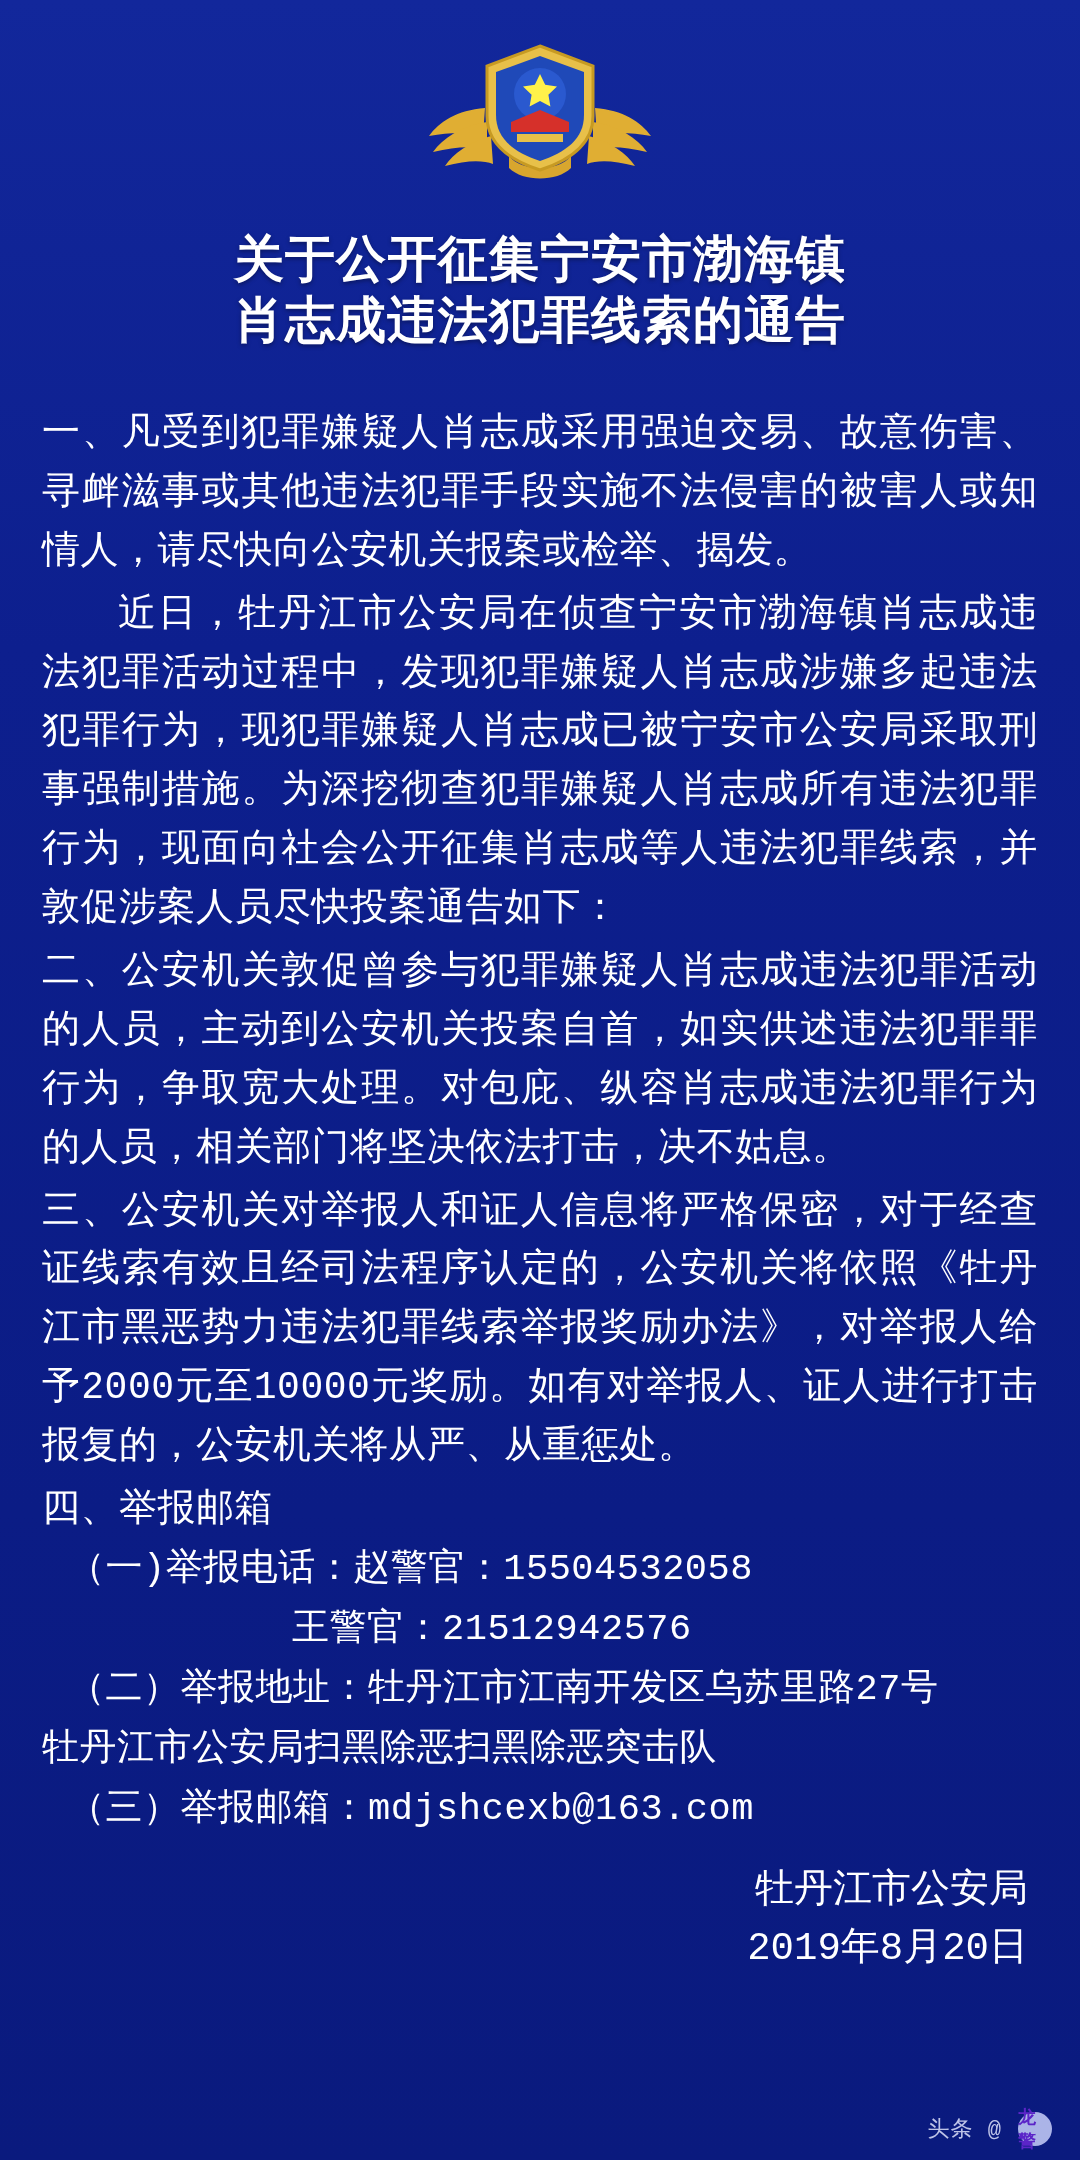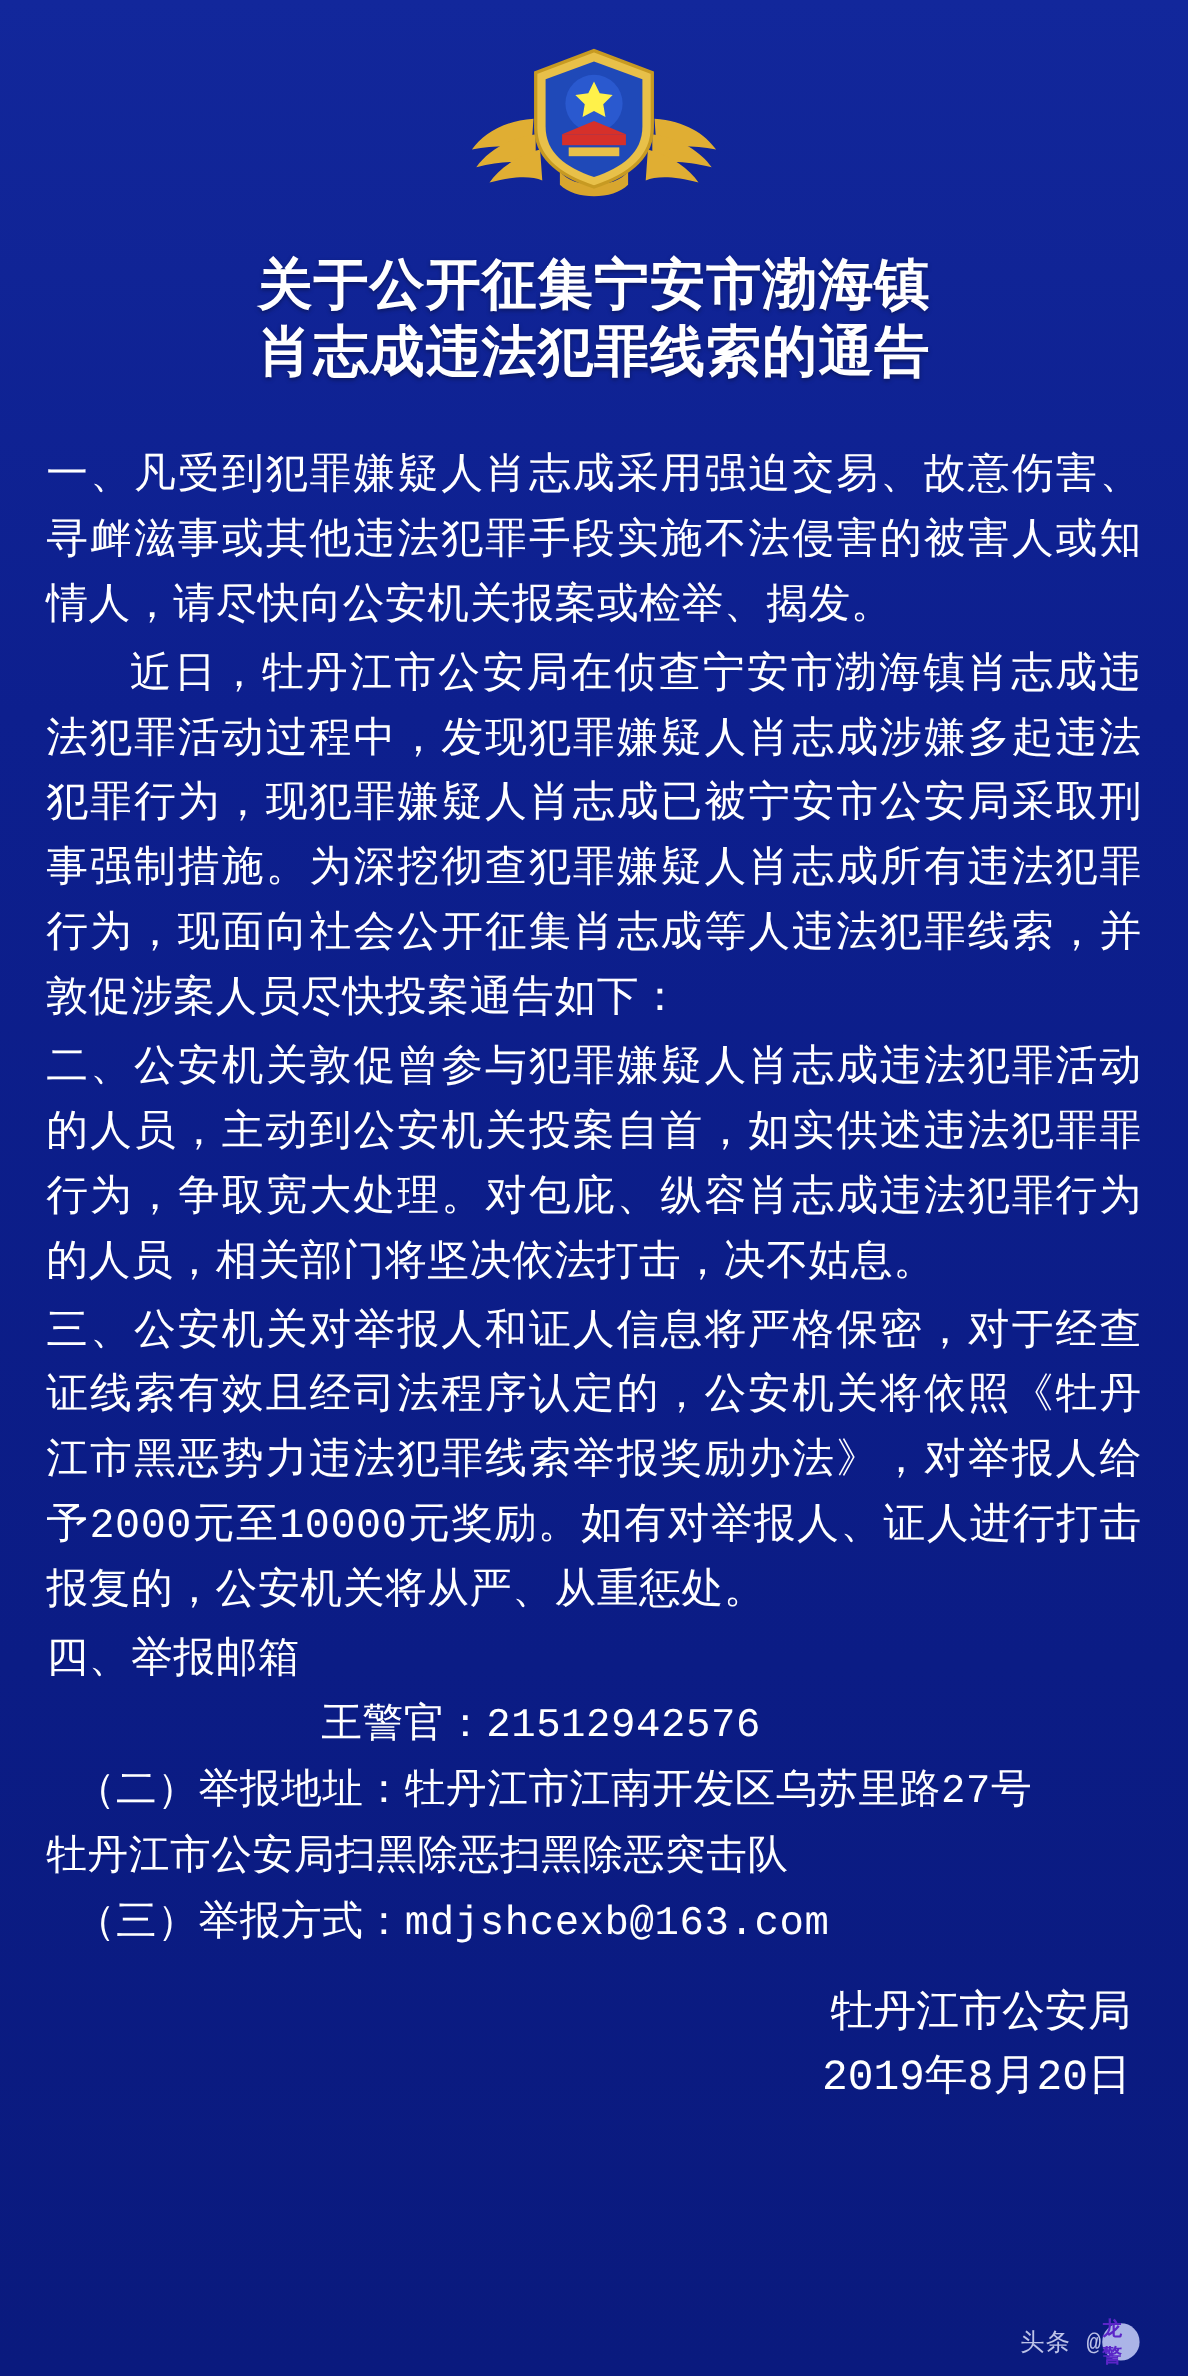--- a/index.html
+++ b/index.html
@@ -84,25 +84,25 @@
     text-align: right;
     font-size: 39px;
     line-height: 1.5;
     padding-right: 10px;
   }
   .sign div { display: block; }
 
   
   .watermark {
     position: absolute;
-    right: 44px;
+    right: 28px;
     bottom: 14px;
     display: flex;
     align-items: center;
-    gap: 0;
+    gap: 16px;
     opacity: 0.82;
     justify-content: center;
   }
   .wm-text {
     font-size: 22px;
     color: #e6e9ff;
     letter-spacing: 1px;
   }
   .wm-badge {
     width: 34px;
@@ -154,27 +154,30 @@
     <span class="line">肖志成违法犯罪线索的通告</span>
   </h1>
 
   <div class="body-text">
     <p class="para">一、凡受到犯罪嫌疑人肖志成采用强迫交易、故意伤害、寻衅滋事或其他违法犯罪手段实施不法侵害的被害人或知情人，请尽快向公安机关报案或检举、揭发。</p>
     <p class="para indent">近日，牡丹江市公安局在侦查宁安市渤海镇肖志成违法犯罪活动过程中，发现犯罪嫌疑人肖志成涉嫌多起违法犯罪行为，现犯罪嫌疑人肖志成已被宁安市公安局采取刑事强制措施。为深挖彻查犯罪嫌疑人肖志成所有违法犯罪行为，现面向社会公开征集肖志成等人违法犯罪线索，并敦促涉案人员尽快投案通告如下：</p>
     <p class="para">二、公安机关敦促曾参与犯罪嫌疑人肖志成违法犯罪活动的人员，主动到公安机关投案自首，如实供述违法犯罪罪行为，争取宽大处理。对包庇、纵容肖志成违法犯罪行为的人员，相关部门将坚决依法打击，决不姑息。</p>
     <p class="para">三、公安机关对举报人和证人信息将严格保密，对于经查证线索有效且经司法程序认定的，公安机关将依照《牡丹江市黑恶势力违法犯罪线索举报奖励办法》，对举报人给予2000元至10000元奖励。如有对举报人、证人进行打击报复的，公安机关将从严、从重惩处。</p>
     <p class="para nomargin">四、举报邮箱</p>
 
+    <p class="contact-line">
+      <span>（一)举报电话：赵警官：</span><span>15504532058</span>
+    </p>
     <p class="contact-line sub">
       <span>王警官：</span><span>21512942576</span>
     </p>
     <p class="contact-line">（二）举报地址：牡丹江市江南开发区乌苏里路27号</p>
     <p class="contact-line flush">牡丹江市公安局扫黑除恶扫黑除恶突击队</p>
     <p class="contact-line">
-      <span>（三）举报方式：</span><span>mdjshcexb@163.com</span>
+      <span>（三）举报邮箱：</span><span>mdjshcexb@163.com</span>
     </p>
   </div>
 
   <div class="sign">
     <div>牡丹江市公安局</div>
     <div>2019年8月20日</div>
   </div>
 
   <div class="watermark">
     <span class="wm-text">头条 @</span>

